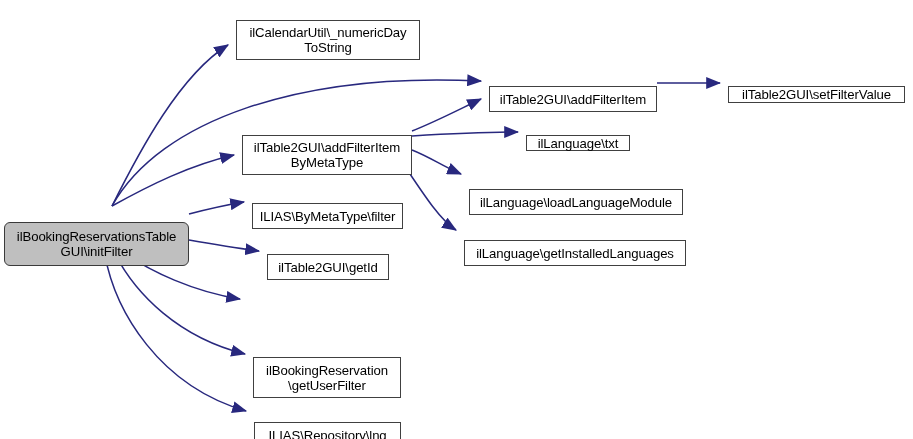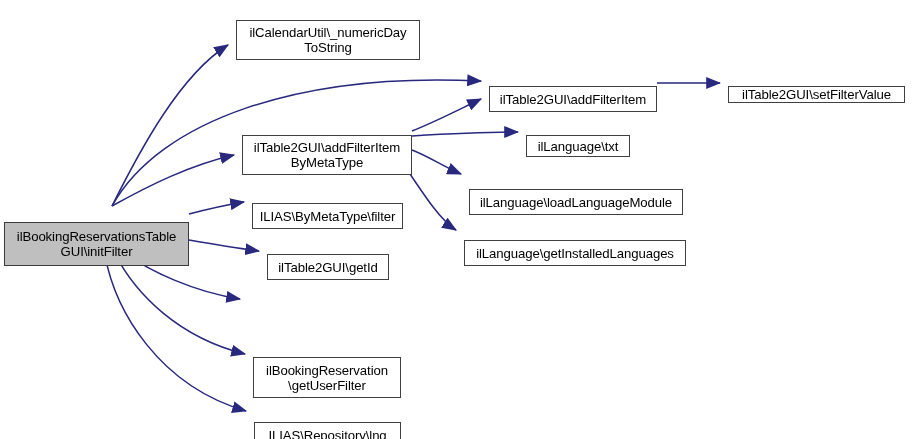--- a/index.html
+++ b/index.html
@@ -35,20 +35,21 @@
     justify-content: center;
     text-align: center;
     white-space: pre-line;
     letter-spacing: -0.1px;
     z-index: 3;
     margin-top: 16px;
   }
   .node.root {
     background: #bfbfbf;
     border-color: #3a3a3a;
+    border-radius: 6px;
   }
   .node span {
     display: block;
     padding: 0 3px;
   }
 </style>
 </head>
 <body>
 
 <div id="graph">
@@ -106,21 +107,21 @@
 
   <div class="node" style="left:728px; top:70px; width:177px; height:17px;">
     <span>ilTable2GUI\setFilterValue</span>
   </div>
 
   <div class="node" style="left:242px; top:119px; width:170px; height:40px;">
     <span>ilTable2GUI\addFilterItem
 ByMetaType</span>
   </div>
 
-  <div class="node" style="left:526px; top:119px; width:104px; height:22px;">
+  <div class="node" style="left:526px; top:119px; width:104px; height:16px;">
     <span>ilLanguage\txt</span>
   </div>
 
   <div class="node" style="left:469px; top:173px; width:214px; height:26px;">
     <span>ilLanguage\loadLanguageModule</span>
   </div>
 
   <div class="node" style="left:464px; top:224px; width:222px; height:26px;">
     <span>ilLanguage\getInstalledLanguages</span>
   </div>

